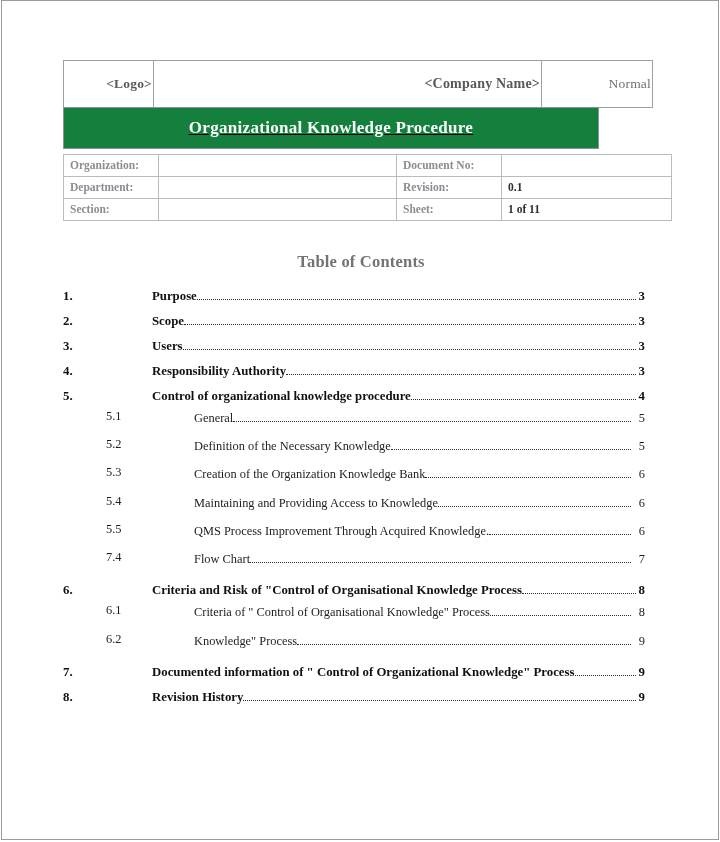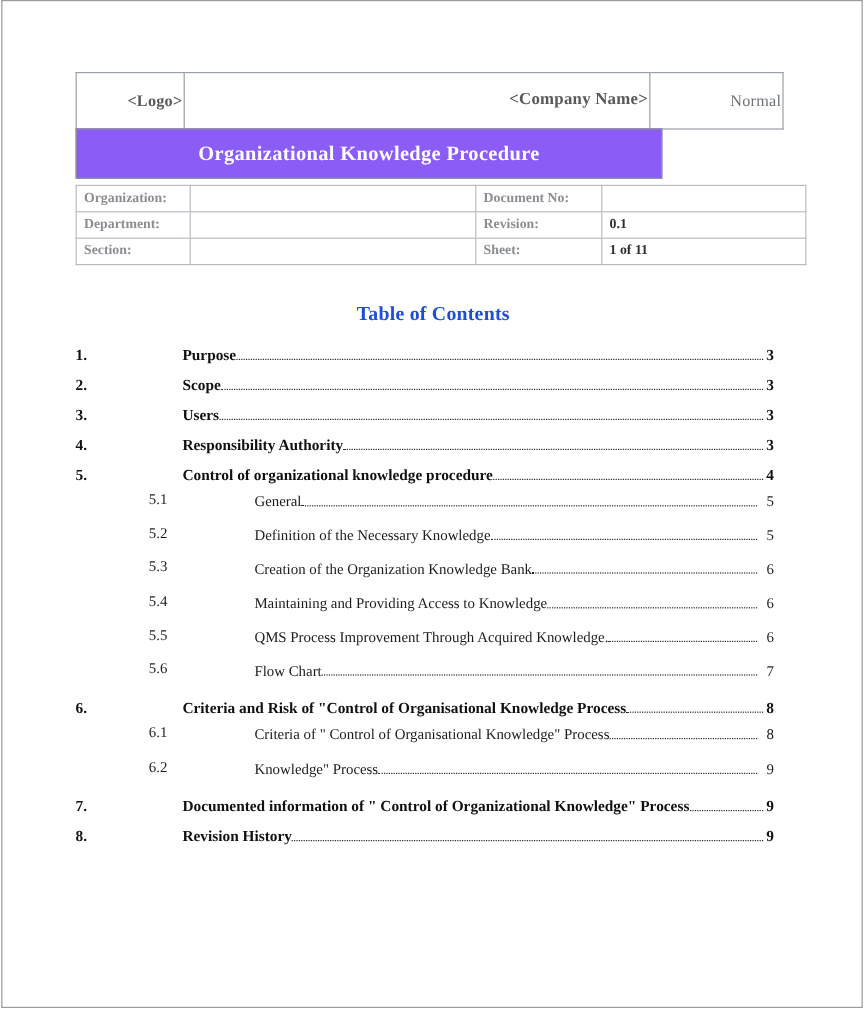--- a/index.html
+++ b/index.html
@@ -50,28 +50,29 @@
     font-weight: normal !important;
     color: #6f7277 !important;
     font-size: 13.5px !important;
   }
 
   
   .title-bar {
     position: absolute;
     left: 61px;
     top: 106px;
-    width: 489px;
+    width: 536px;
     height: 42px;
-    background: #8b5cf6;
+    background: #15803d;
     border: 1px solid #8b939d;
     box-sizing: border-box;
     display: flex;
     align-items: center;
     justify-content: center;
+    text-decoration: underline;
   }
   .title-bar-text {
     color: #ffffff;
     font-size: 17px;
     font-weight: bold;
     letter-spacing: 0.3px;
   }
 
   
   .info-table {
@@ -106,21 +107,21 @@
 
   
   .toc-heading {
     position: absolute;
     left: 0;
     top: 251px;
     width: 718px;
     text-align: center;
     font-size: 16.5px;
     font-weight: bold;
-    color: #1d4ed8;
+    color: #737373;
     letter-spacing: 0.2px;
   }
 
   .toc {
     position: absolute;
     left: 61px;
     top: 283px;
     width: 582px;
   }
 
@@ -140,21 +141,21 @@
     font-size: 12.4px;
     font-weight: normal;
     color: #1d1d1d;
     margin-bottom: 9px;
   }
 
   .toc-num {
     flex: 0 0 auto;
   }
   .level1 .toc-num { width: 45px; }
-  .level2 .toc-num { width: 44px; margin-left: 61px; }
+  .level2 .toc-num { width: 44px; margin-left: 43px; }
 
   .toc-body {
     flex: 1 1 auto;
     display: flex;
     align-items: baseline;
     min-width: 0;
     margin-left: 44px;
   }
   .toc-title {
     flex: 0 1 auto;
@@ -309,21 +310,21 @@
       </div>
       <div class="toc-row level2">
         <span class="toc-num">5.5</span>
         <span class="toc-body">
           <span class="toc-title">QMS Process Improvement Through Acquired Knowledge.</span>
           <span class="toc-dots"></span>
           <span class="toc-page">6</span>
         </span>
       </div>
       <div class="toc-row level2">
-        <span class="toc-num">5.6</span>
+        <span class="toc-num">7.4</span>
         <span class="toc-body">
           <span class="toc-title">Flow Chart</span>
           <span class="toc-dots"></span>
           <span class="toc-page">7</span>
         </span>
       </div>
       <div class="toc-row level1">
         <span class="toc-num">6.</span>
         <span class="toc-body">
           <span class="toc-title">Criteria and Risk of "Control of Organisational Knowledge Process</span>

